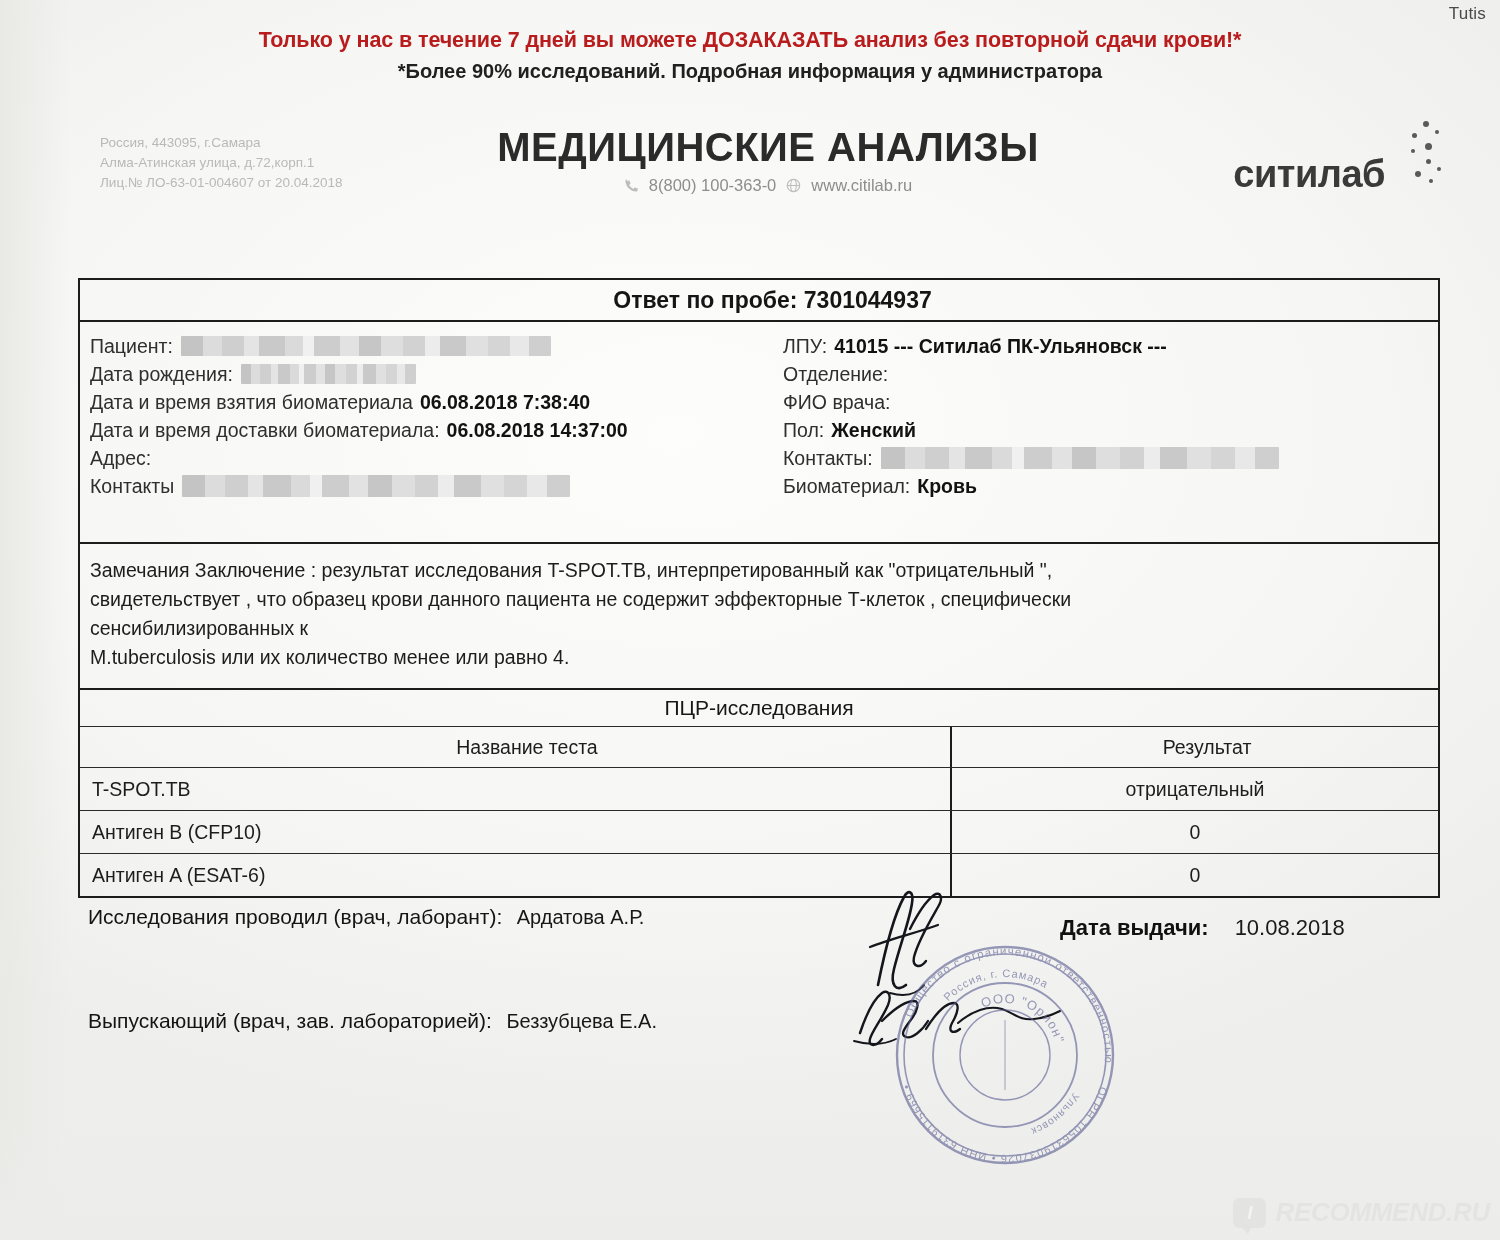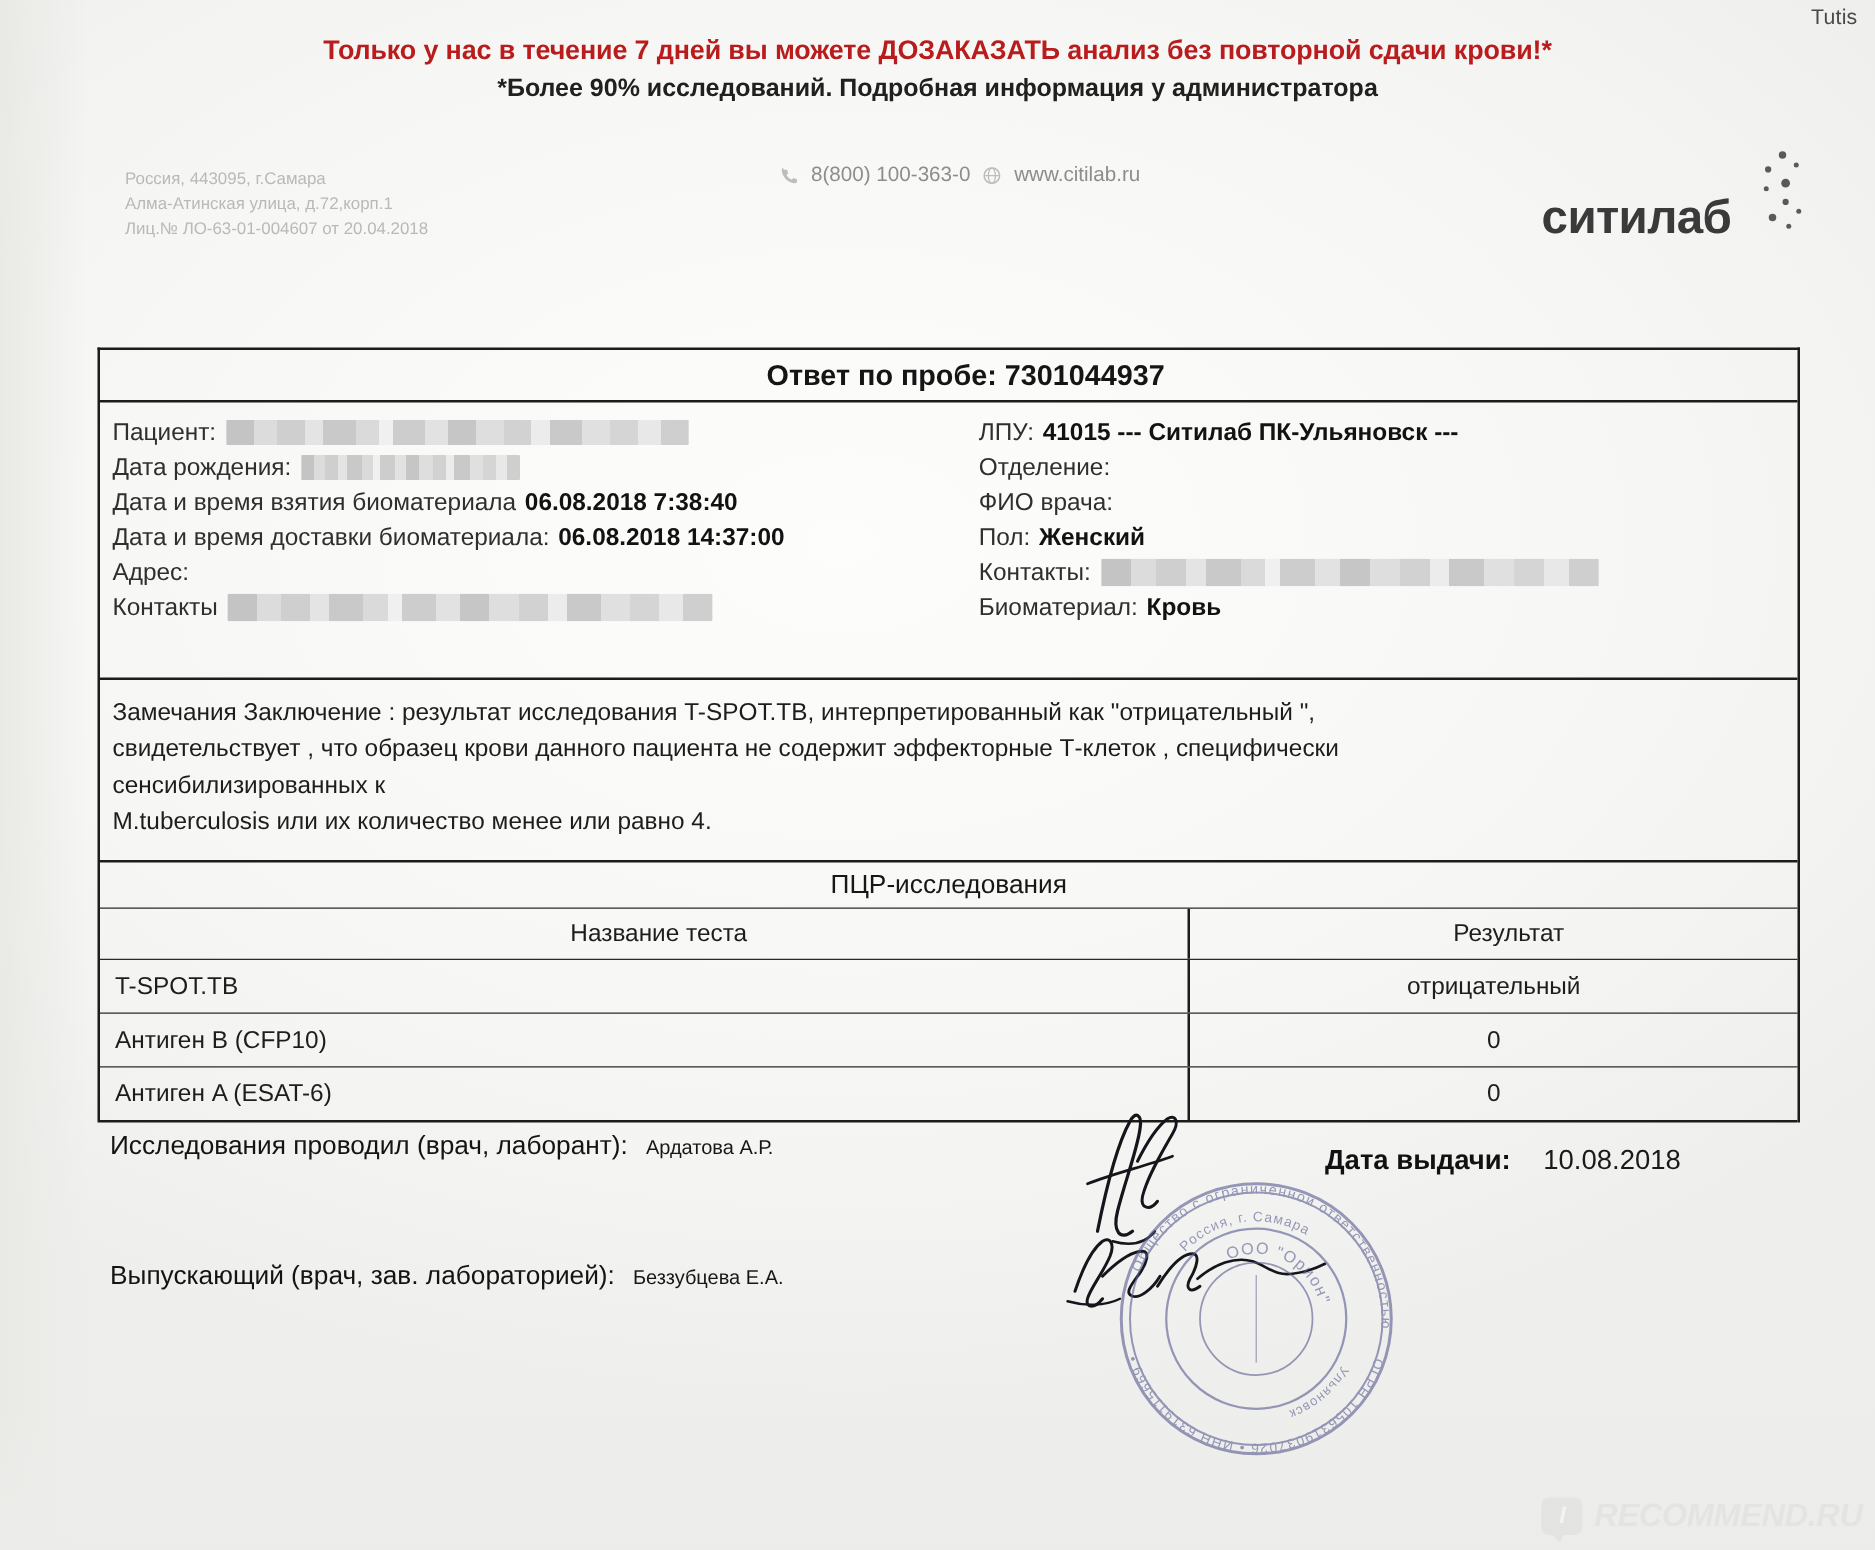--- a/index.html
+++ b/index.html
@@ -276,21 +276,21 @@
   .sig-row {
     position: relative;
     height: 104px;
   }
   .sig-label {
     font-size: 21px;
     color: #141414;
     white-space: nowrap;
   }
   .sig-name {
-    font-size: 16px;
+    font-size: 20px;
     color: #171717;
     margin-left: 10px;
   }
   .issue-block {
     position: absolute;
     left: 972px;
     top: 10px;
     display: flex;
     align-items: baseline;
     gap: 26px;
@@ -381,20 +381,21 @@
 </div>
 
 <div class="letterhead">
   <div class="lh-address">
     <div>Россия, 443095, г.Самара</div>
     <div>Алма-Атинская улица, д.72,корп.1</div>
     <div>Лиц.№ ЛО-63-01-004607 от 20.04.2018</div>
   </div>
 
   <div class="lh-center">
+    <div class="lh-title">МЕДИЦИНСКИЕ АНАЛИЗЫ</div>
     <div class="lh-contacts">
       <span class="ico">
         <svg viewBox="0 0 16 16" width="15" height="15">
             <path fill="#8d8d8d" d="M3 1.5c-.8 0-1.5.7-1.5 1.5 0 6 5.5 11.5 11.5 11.5.8 0 1.5-.7 1.5-1.5v-2l-3.2-1-1.3 1.6A9.6 9.6 0 0 1 5.4 7.5L7 6.2 6 3H3z"></path>
           </svg>
       </span>
       <span>8(800) 100-363-0</span>
       <span class="ico">
         <svg viewBox="0 0 16 16" width="15" height="15">
             <circle cx="8" cy="8" r="6.6" fill="none" stroke="#8d8d8d" stroke-width="1.3"></circle>

